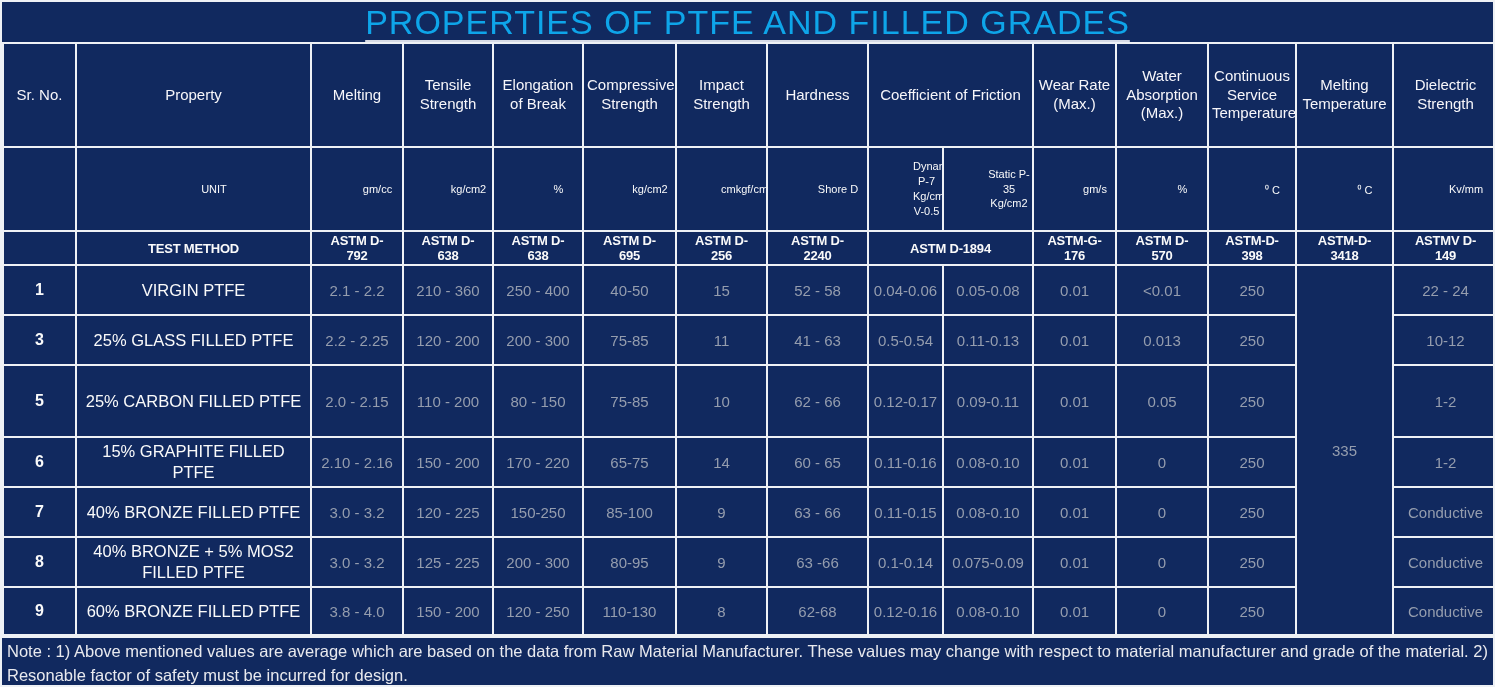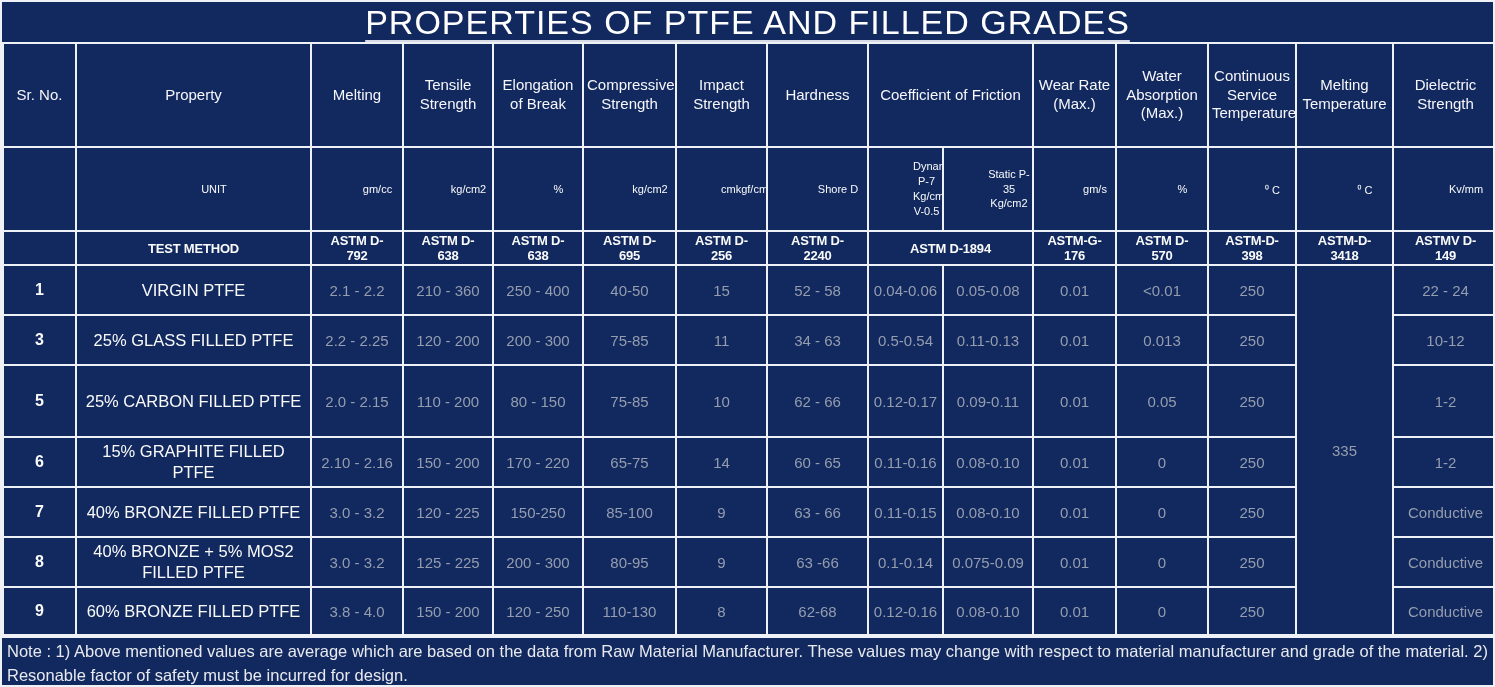--- a/index.html
+++ b/index.html
@@ -15,21 +15,21 @@
     width:1495px;height:687px;
     background:var(--bg);
     border:2px solid var(--border);
     overflow:hidden;
   }
   .title-band{
     height:40px;
     display:flex;align-items:center;justify-content:center;
   }
   .title-band span{
-    color:#ffffff;
+    color:#0ea5e9;
     font-size:34px;
     font-weight:300;
     letter-spacing:1px;
     line-height:1;
     text-decoration:underline;
     text-underline-offset:6px;
     text-decoration-thickness:2px;
     text-decoration-color:#d7dbe6;
     white-space:nowrap;
   }
@@ -164,21 +164,21 @@
           <td class="c-val">22 - 24</td>
         </tr>
         <tr style="height: 50px;">
           <td class="c-sr">3</td>
           <td class="c-prop">25% GLASS FILLED PTFE</td>
           <td class="c-val">2.2 - 2.25</td>
           <td class="c-val">120 - 200</td>
           <td class="c-val">200 - 300</td>
           <td class="c-val">75-85</td>
           <td class="c-val">11</td>
-          <td class="c-val">34 - 63</td>
+          <td class="c-val">41 - 63</td>
           <td class="c-val">0.5-0.54</td>
           <td class="c-val">0.11-0.13</td>
           <td class="c-val">0.01</td>
           <td class="c-val">0.013</td>
           <td class="c-val">250</td>
           <td class="c-val">10-12</td>
         </tr>
         <tr style="height: 72px;">
           <td class="c-sr">5</td>
           <td class="c-prop">25% CARBON FILLED PTFE</td>

